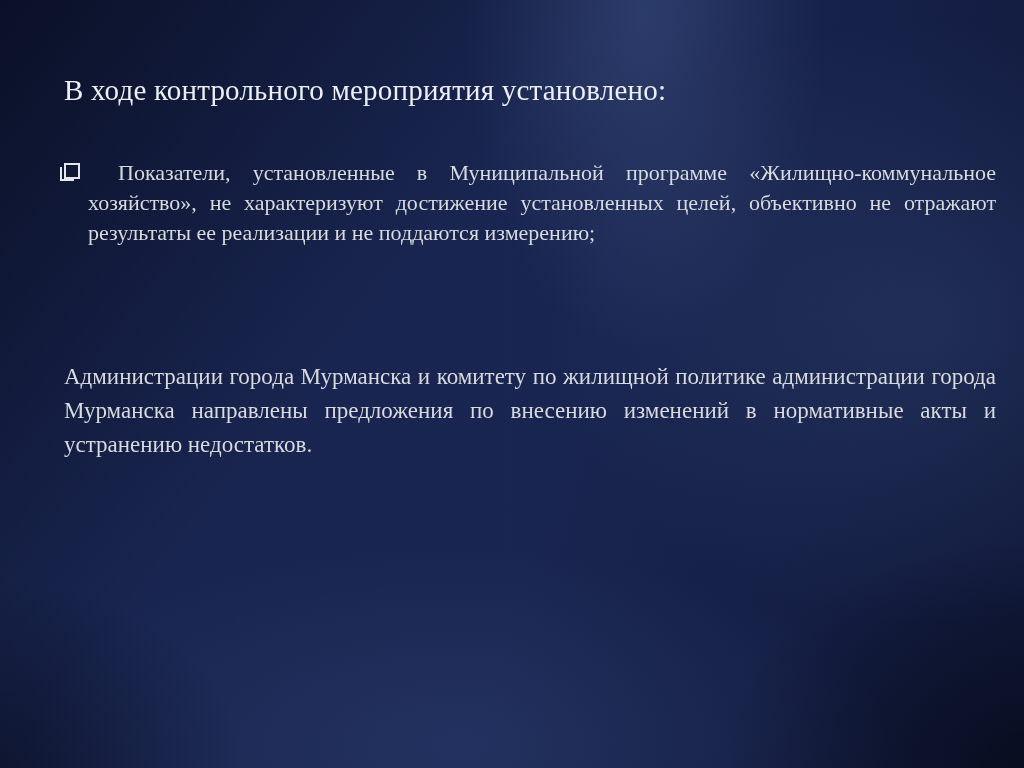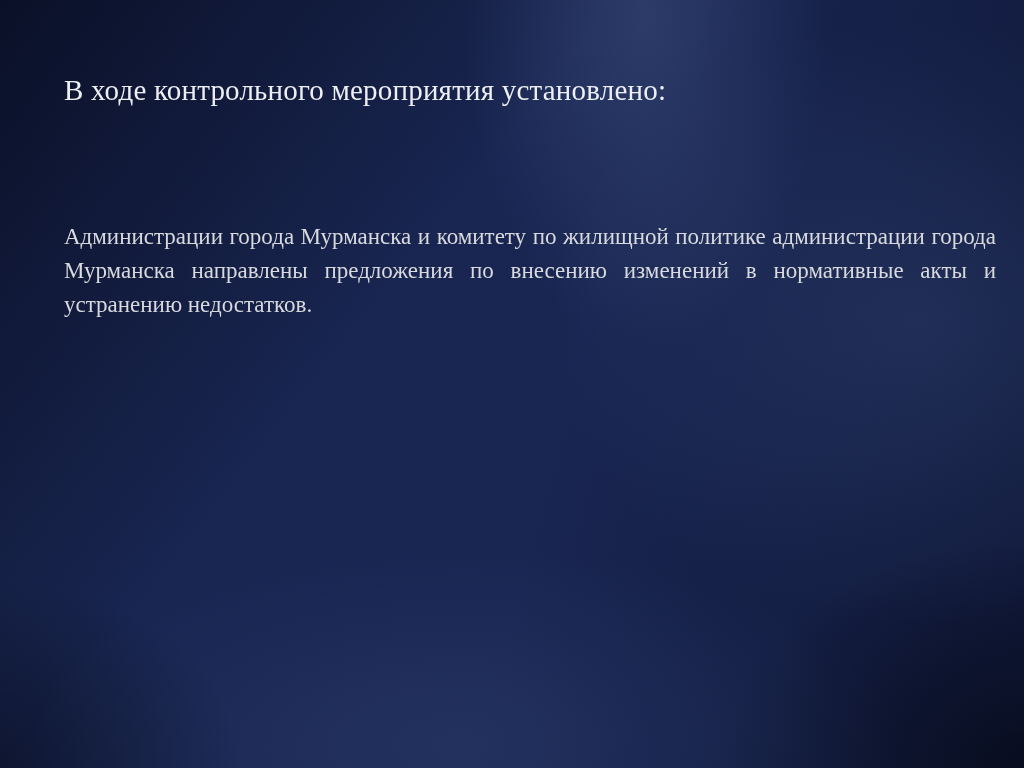--- a/index.html
+++ b/index.html
@@ -84,19 +84,23 @@
 <body>
 
 <div class="slide">
 
   <h1 class="title">В ходе контрольного мероприятия установлено:</h1>
 
   <ul class="bullets">
 
 
 
+    <li class="bullet">
+      <span class="box-icon"></span>
+      <p class="bullet-text">Показатели, установленные в Муниципальной программе «Жилищно-коммунальное хозяйство», не характеризуют достижение установленных целей, объективно не отражают результаты ее реализации и не поддаются измерению;</p>
+    </li>
 
 
   </ul>
 
   <p class="conclusion">Администрации города Мурманска и комитету по жилищной политике администрации города Мурманска направлены предложения по внесению изменений в нормативные акты и устранению недостатков.</p>
 
 </div>
 
 </body></html>

